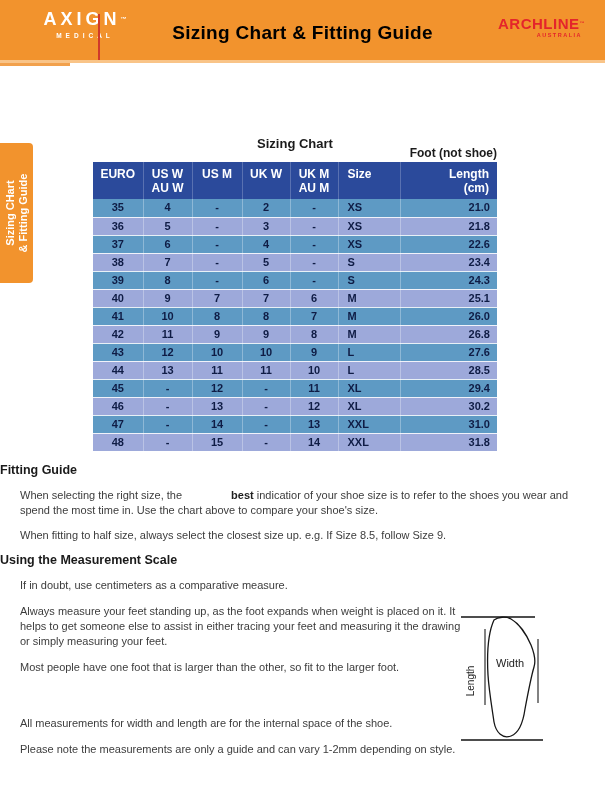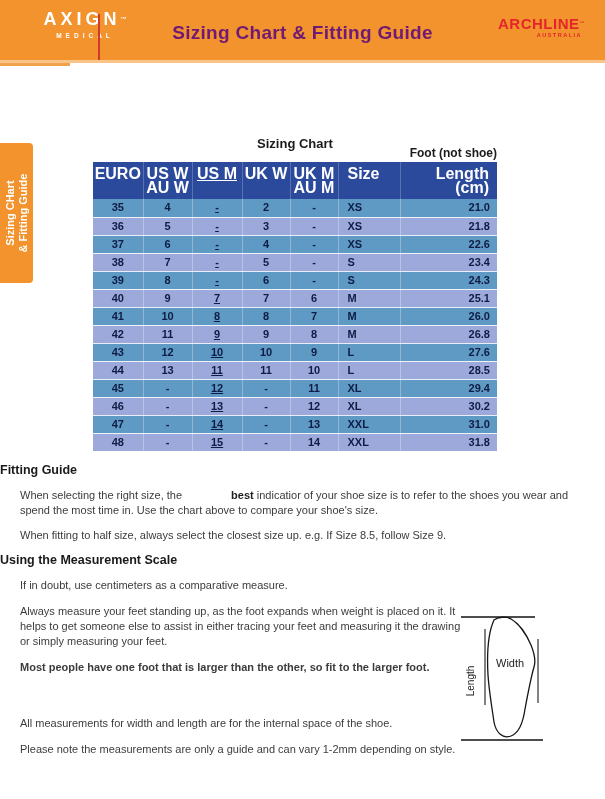--- a/index.html
+++ b/index.html
@@ -21,52 +21,52 @@
   .topbar{position:absolute;left:0;top:0;width:605px;height:60px;background:var(--brand-orange);}
   .substrip{position:absolute;left:0;top:60px;width:605px;height:3px;background:#F9C488;}
   .substrip-left{position:absolute;left:0;top:63px;width:70px;height:3px;background:#F2A14C;}
   .axign{position:absolute;left:30px;top:9px;width:110px;color:#fff;text-align:center;}
   .axign .nm{font-size:18px;font-weight:bold;letter-spacing:4px;line-height:20px;}
   .axign .tm{font-size:6px;vertical-align:top;letter-spacing:0;}
   .axign .sub{font-size:6.5px;font-weight:bold;letter-spacing:4px;margin-top:3px;}
   .axign-line{position:absolute;left:68px;top:5px;width:2px;height:47px;background:#D0392B;}
   .header-title{
     position:absolute;left:0;right:0;top:22px;text-align:center;
-    color:#701a75;font-weight:bold;font-size:19px;letter-spacing:0.3px;
+    color:#000000;font-weight:bold;font-size:19px;letter-spacing:0.3px;
   }
   .archline{position:absolute;right:20px;top:16px;text-align:right;color:var(--brand-red);}
   .archline .nm{font-size:15px;font-weight:bold;letter-spacing:0.5px;line-height:15px;}
   .archline .tm{font-size:5px;vertical-align:top;}
   .archline .sub{font-size:5.5px;font-weight:bold;letter-spacing:1.5px;margin-top:1px;padding-right:3px;}
   
   .side-tab{position:absolute;left:0;top:143px;width:33px;height:140px;background:var(--brand-orange);border-radius:0 4px 4px 0;}
   .side-tab-text{
     position:absolute;left:50%;top:50%;transform:translate(-50%,-50%) rotate(-90deg);
     color:#fff;font-weight:bold;font-size:11px;line-height:13px;text-align:center;white-space:nowrap;
   }
   
   .chart-title{position:absolute;left:93px;top:136px;width:404px;text-align:center;font-weight:bold;font-size:13px;color:#1b1b1b;}
   .foot-note{position:absolute;left:93px;top:146px;width:404px;text-align:right;font-weight:bold;font-size:12px;color:#1b1b1b;}
   table.size-table{position:absolute;left:93px;top:162px;width:404px;border-collapse:collapse;table-layout:fixed;}
   .size-table th{
-    background:var(--table-header-blue);color:#fff;font-size:16px;font-weight:bold;
+    background:var(--table-header-blue);color:#fff;font-size:12px;font-weight:bold;
     vertical-align:top;line-height:14px;padding:5px 0 4px;text-align:center;
     border-right:1px solid rgba(255,255,255,0.22);
   }
   .size-table th:last-child{border-right:none;}
   .size-table td{
     font-size:11px;font-weight:bold;color:var(--table-text);text-align:center;
     height:18px;line-height:17px;padding:0;
     border-right:1px solid rgba(255,255,255,0.30);
     border-bottom:1px solid rgba(255,255,255,0.85);
   }
   .size-table td:last-child{border-right:none;}
   .size-table tr.rowA td{background:var(--row-blue-dark);}
   .size-table tr.rowB td{background:var(--row-blue-light);}
-  .size-table .c0{width:50px;} .size-table .c1{width:49px;} .size-table .c2{width:50px;text-decoration:underline;}
+  .size-table .c0{width:50px;} .size-table .c1{width:49px;} .size-table .c2{width:50px;}
   .size-table .c3{width:48px;} .size-table .c4{width:48px;}
   .size-table .c5{width:62px;text-align:left;padding-left:9px;}
   .size-table th.c6{width:97px;text-align:right;padding-right:8px;}
   .size-table td.c6{text-align:right;padding-right:7px;}
   
   .h{position:absolute;left:0;right:0;text-align:left;font-weight:bold;font-size:12.5px;color:#1a1a1a;}
   .body-text{position:absolute;font-size:11px;color:var(--body-text);line-height:15px;}
   .body-text b{color:#1f1f1f;padding-left:46px;}
   
   .foot-svg{position:absolute;left:450px;top:603px;}
@@ -244,21 +244,21 @@
       </tbody>
   </table>
 
   <div class="h" style="top:463px;">Fitting Guide</div>
   <div class="body-text" style="left:20px;top:488px;width:568px;"><span>When selecting the right size, the </span><b>best</b><span> indicatior of your shoe size is to refer to the shoes you wear and spend the most time in. Use the chart above to compare your shoe's size.</span></div>
   <div class="body-text" style="left:20px;top:528px;width:568px;">When fitting to half size, always select the closest size up. e.g. If Size 8.5, follow Size 9.</div>
 
   <div class="h" style="top:553px;">Using the Measurement Scale</div>
   <div class="body-text" style="left:20px;top:578px;width:500px;">If in doubt, use centimeters as a comparative measure.</div>
   <div class="body-text" style="left:20px;top:604px;width:448px;">Always measure your feet standing up, as the foot expands when weight is placed on it. It helps to get someone else to assist in either tracing your feet and measuring it the drawing or simply measuring your feet.</div>
-  <div class="body-text" style="left:20px;top:660px;width:460px;font-weight:bold;">Most people have one foot that is larger than the other, so fit to the larger foot.</div>
+  <div class="body-text" style="left:20px;top:660px;width:460px;">Most people have one foot that is larger than the other, so fit to the larger foot.</div>
   <div class="body-text" style="left:20px;top:716px;width:460px;">All measurements for width and length are for the internal space of the shoe.</div>
   <div class="body-text" style="left:20px;top:742px;width:445px;">Please note the measurements are only a guide and can vary 1-2mm depending on style.</div>
 
   <svg class="foot-svg" width="150" height="160" viewBox="0 0 150 160">
     <line x1="11" y1="14" x2="85" y2="14" stroke="#4d4d4d" stroke-width="2"></line>
     <line x1="11" y1="137" x2="93" y2="137" stroke="#4d4d4d" stroke-width="2"></line>
     <line x1="35" y1="26" x2="35" y2="102" stroke="#4d4d4d" stroke-width="1.4"></line>
     <line x1="88" y1="36" x2="88" y2="100" stroke="#4d4d4d" stroke-width="1.4"></line>
     <path d="M 44,17 C 48,14 56,13 61,16 C 68,20 76,30 81,42 C 85,52 86,58 84,64 C 81,74 78,90 75,106 C 73,120 69,130 61,133 C 53,136 46,130 44,119 C 42,105 39,88 38,72 C 37,54 38,30 44,17 Z" fill="none" stroke="#161616" stroke-width="1.3"></path>
     <text x="46" y="64">Width</text>

